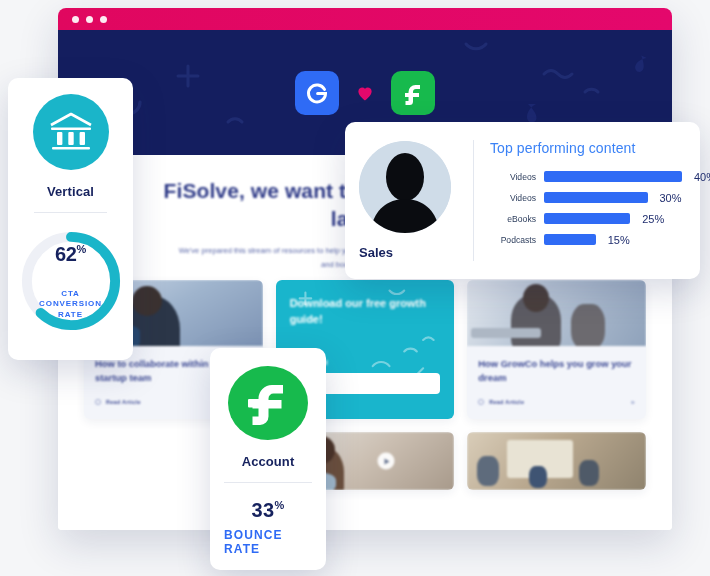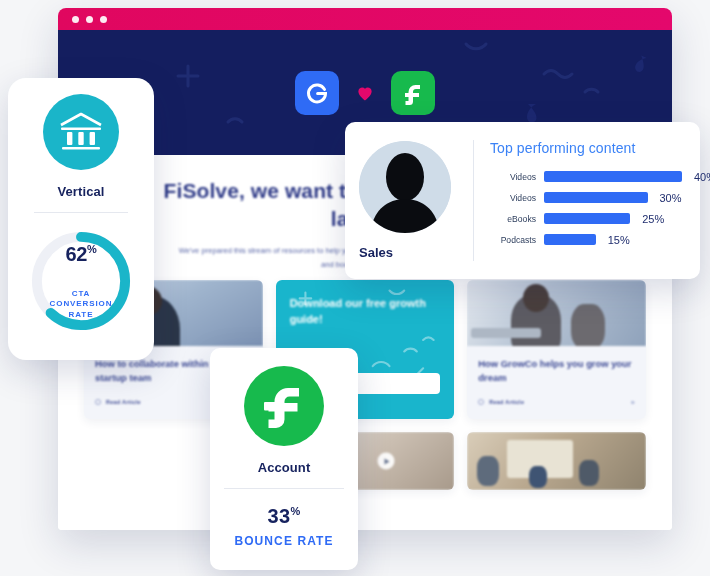--- a/index.html
+++ b/index.html
@@ -224,27 +224,26 @@
     position: absolute;
     background: #ffffff;
     border-radius: 10px;
     box-shadow: 0 12px 34px rgba(25, 36, 88, .17);
   }
 
   
   #vertical-card {
     left: 8px;
     top: 78px;
-    width: 146px;
+    width: 125px;
     height: 282px;
     padding: 16px 26px 14px;
     display: flex;
     flex-direction: column;
     align-items: center;
-    border-radius: 18px;
   }
   #bank-badge {
     width: 76px; height: 76px;
     border-radius: 50%;
     background: #1ab5c9;
     display: flex;
     align-items: center;
     justify-content: center;
   }
   .card-heading {
@@ -291,21 +290,21 @@
     color: #2f6bf5;
     letter-spacing: .9px;
     line-height: 1.28;
     text-align: center;
   }
 
   
   #account-card {
     left: 210px;
     top: 348px;
-    width: 148px;
+    width: 116px;
     height: 222px;
     padding: 18px 14px 14px;
     display: flex;
     flex-direction: column;
     align-items: center;
   }
   #fs-badge {
     width: 80px; height: 80px;
     border-radius: 50%;
     background: #17ba4d;

